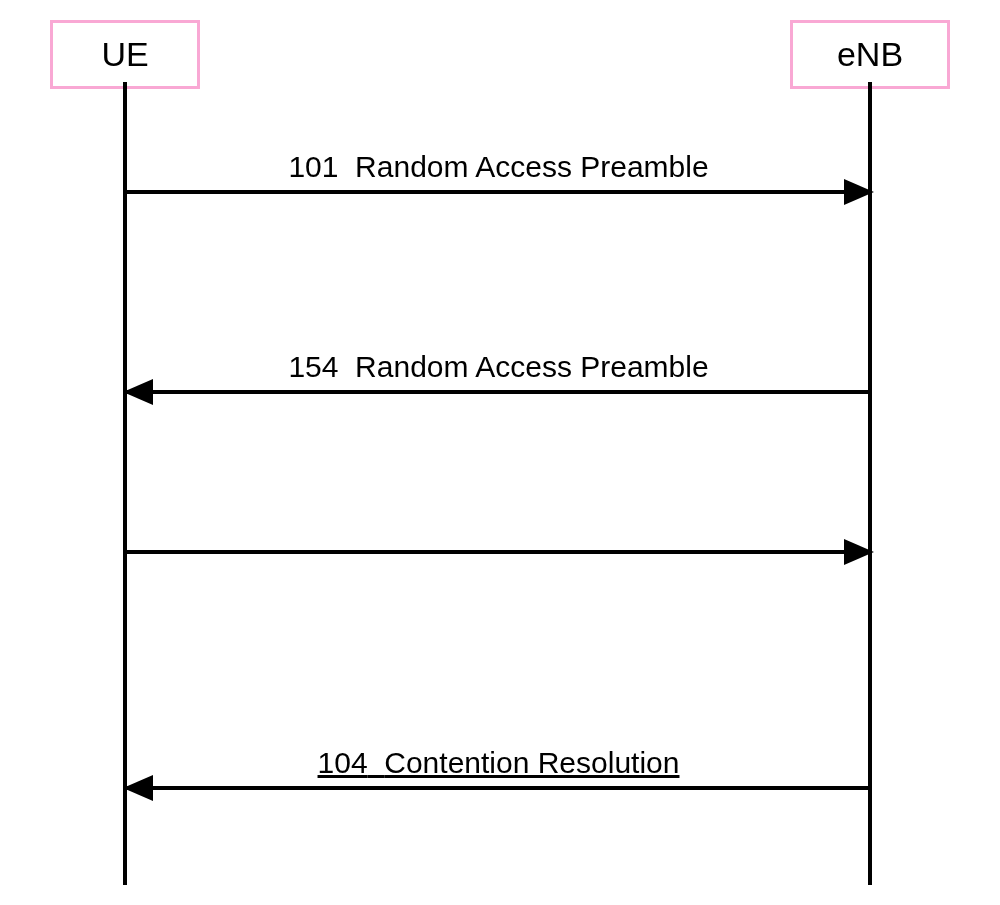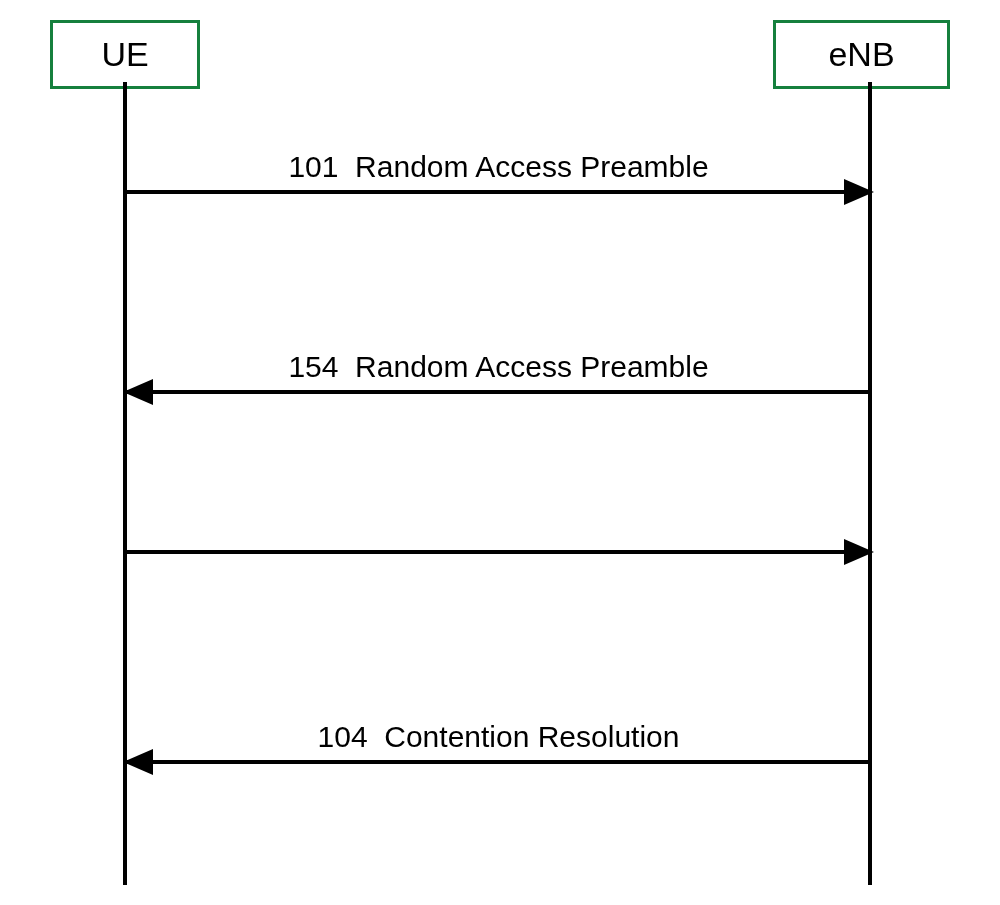--- a/index.html
+++ b/index.html
@@ -17,33 +17,33 @@
     .diagram {
       position: absolute;
       left: 40px;
       top: 20px;
       width: 920px;
       height: 865px;
     }
     .actor-box {
       position: absolute;
       top: 0;
-      border: 3px solid #15803d;
+      border: 3px solid #f9a8d4;
       background: #fff;
       padding: 12px 30px;
       font-size: 34px;
       text-align: center;
     }
     .actor-ue {
       left: 10px;
       width: 150px;
     }
     .actor-enb {
       right: 10px;
-      width: 177px;
+      width: 160px;
     }
     .lifeline {
       position: absolute;
       top: 62px;
       width: 4px;
       background: #000;
       height: 803px;
     }
     .lifeline-ue {
       left: 83px;
@@ -85,21 +85,21 @@
       top: -11px;
       width: 0;
       height: 0;
       border-right: 30px solid #000;
       border-top: 13px solid transparent;
       border-bottom: 13px solid transparent;
     }
     .msg-1 { top: 130px; }
     .msg-2 { top: 330px; }
     .msg-3 { top: 530px; }
-    .msg-4 { top: 700px; }
+    .msg-4 { top: 726px; text-decoration: underline; }
   </style>
 </head>
 <body>
 
 <div class="diagram">
 
   <div class="actor-box actor-ue">
     <span>UE</span>
   </div>
 

